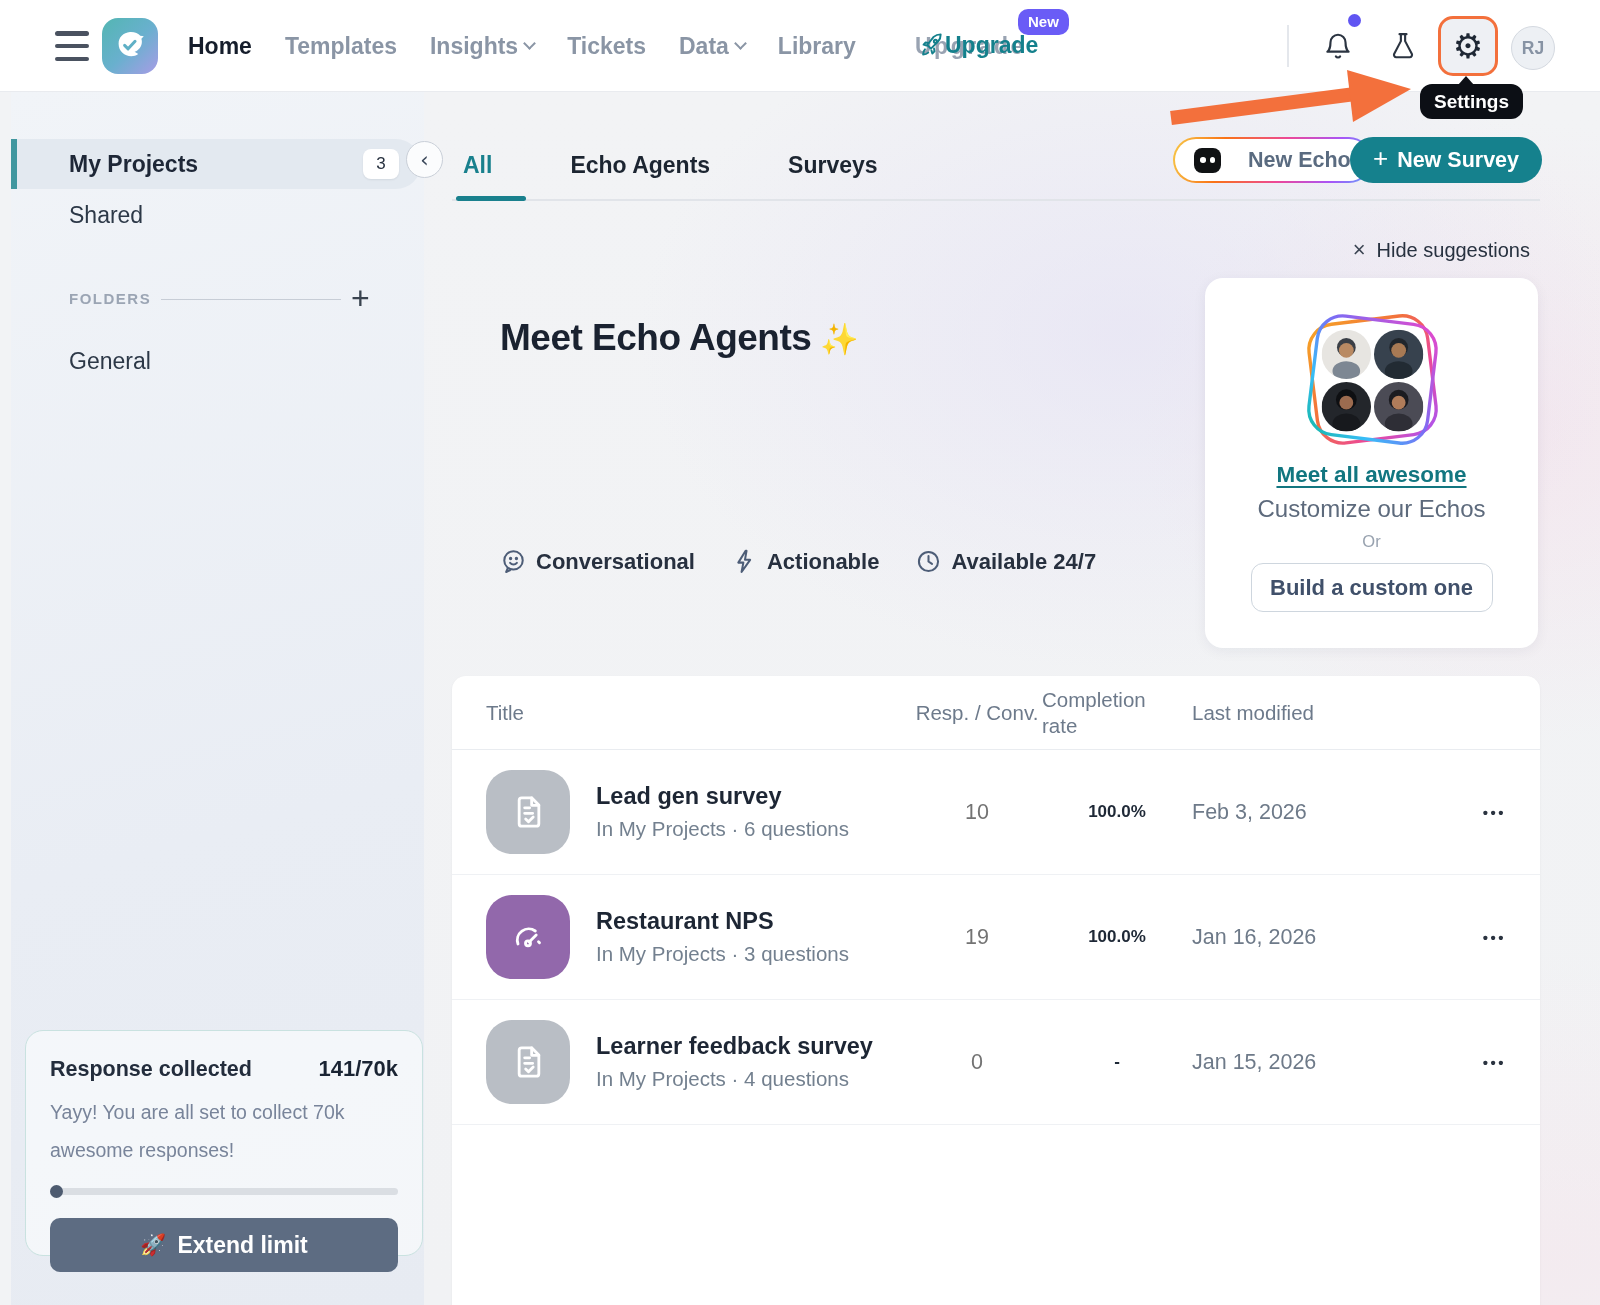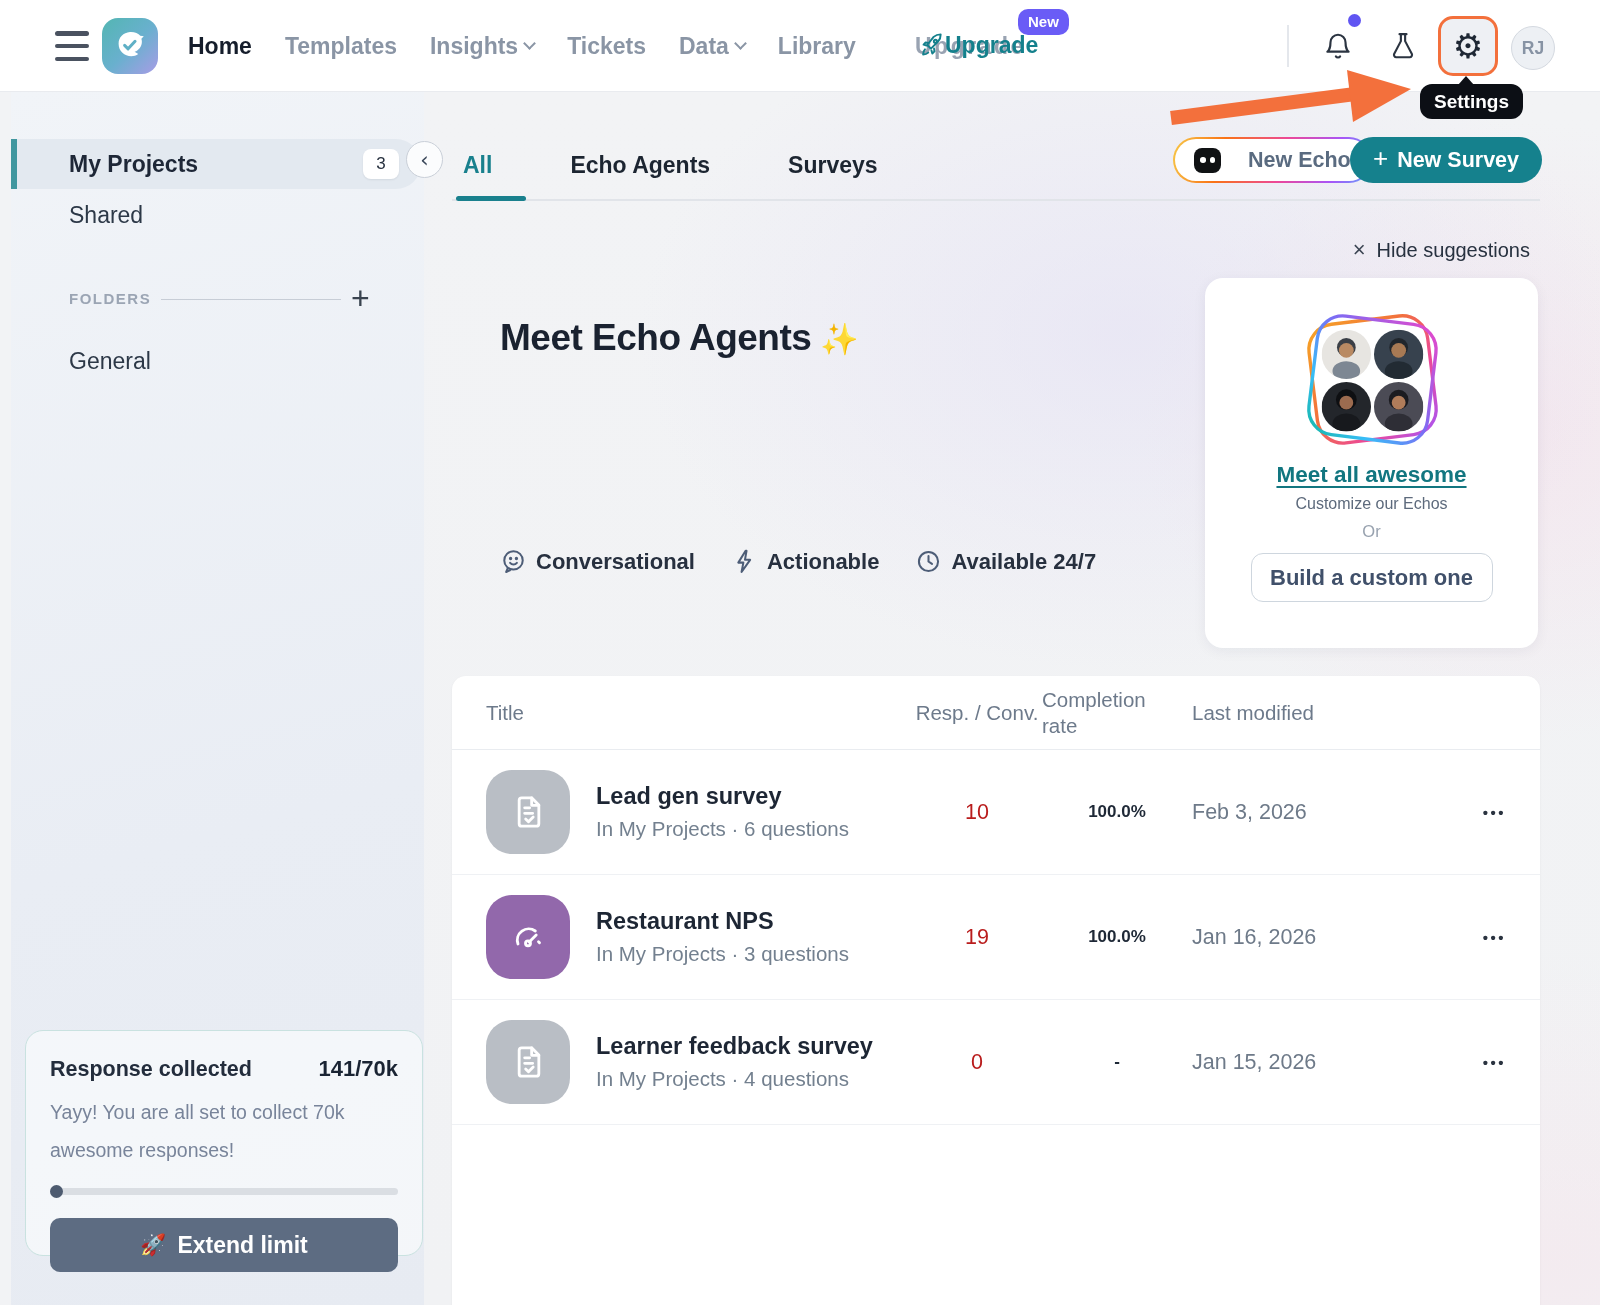--- a/index.html
+++ b/index.html
@@ -88,36 +88,36 @@
 
   .hero-title { position:absolute; left:500px; top:317px; font-size:37px; font-weight:800; letter-spacing:-.5px; color:#1a2230; z-index:2; }
   .hero-title .sparkle { font-size:31px; margin-left:9px; }
   .hero-desc { position:absolute; left:500px; top:386px; width:592px; font-size:22.5px; line-height:31px; color:#5c6673; z-index:2; }
   .features { position:absolute; left:500px; top:548px; display:flex; align-items:center; gap:36px; z-index:2; }
   .feature { display:flex; align-items:center; gap:9px; }
   .feature .lbl { font-size:22px; font-weight:600; color:#27303f; }
 
   .panel { position:absolute; left:1205px; top:278px; width:333px; height:370px; background:#fff; border-radius:18px; box-shadow:0 3px 14px rgba(25,39,70,.06); display:flex; flex-direction:column; align-items:center; padding-top:22px; z-index:2; }
   .panel-link { margin-top:4px; font-size:22.5px; font-weight:700; color:#127680; text-decoration:underline; text-underline-offset:4px; cursor:pointer; }
-  .panel-sub { margin-top:7px; font-size:16px; color:#5d6a7c; }
+  .panel-sub { margin-top:7px; font-size:24px; color:#5d6a7c; }
   .panel-or { margin-top:9px; font-size:16.5px; color:#98a2af; }
   .panel-btn { margin-top:12px; width:242px; height:49px; border-radius:12px; border:1.5px solid #ced6de; background:#fff; font-size:22px; font-weight:700; color:#40506a; display:flex; align-items:center; justify-content:center; cursor:pointer; }
 
   
   .table-card { position:absolute; left:452px; top:676px; width:1088px; height:629px; background:#fff; border-radius:14px 14px 0 0; box-shadow:0 1px 3px rgba(16,24,40,.05); overflow:hidden; z-index:2; }
   .t-grid { display:grid; grid-template-columns:1fr 130px 150px 250px 64px; align-items:center; padding:0 34px; }
   .t-head { height:74px; border-bottom:1.5px solid #e9ecf0; color:#6d7a8b; font-size:20.5px; }
   .t-head .h-resp { text-align:center; }
   .t-head .h-comp { width:126px; line-height:26px; }
   .t-row { height:125px; border-bottom:1px solid #eff1f4; cursor:pointer; }
   .t-title-cell { display:flex; align-items:center; gap:26px; }
   .row-icon { width:84px; height:84px; border-radius:26px; display:flex; align-items:center; justify-content:center; flex:none; }
   .row-title { font-size:23.5px; font-weight:600; color:#1d2634; margin-bottom:7px; }
   .row-meta { font-size:20.5px; color:#73808f; }
-  .cell-resp { text-align:center; font-size:21.5px; color:#b91c1c; }
+  .cell-resp { text-align:center; font-size:21.5px; color:#737373; }
   .cell-comp { text-align:center; font-size:17px; font-weight:600; color:#1e2836; }
   .cell-date { font-size:21.5px; color:#6e7a89; }
   .cell-menu { text-align:right; font-size:15px; letter-spacing:2.5px; color:#2a3340; font-weight:700; cursor:pointer; }
 
   svg { display:block; }
 </style>
 </head>
 <body>
 
 <div class="app">

